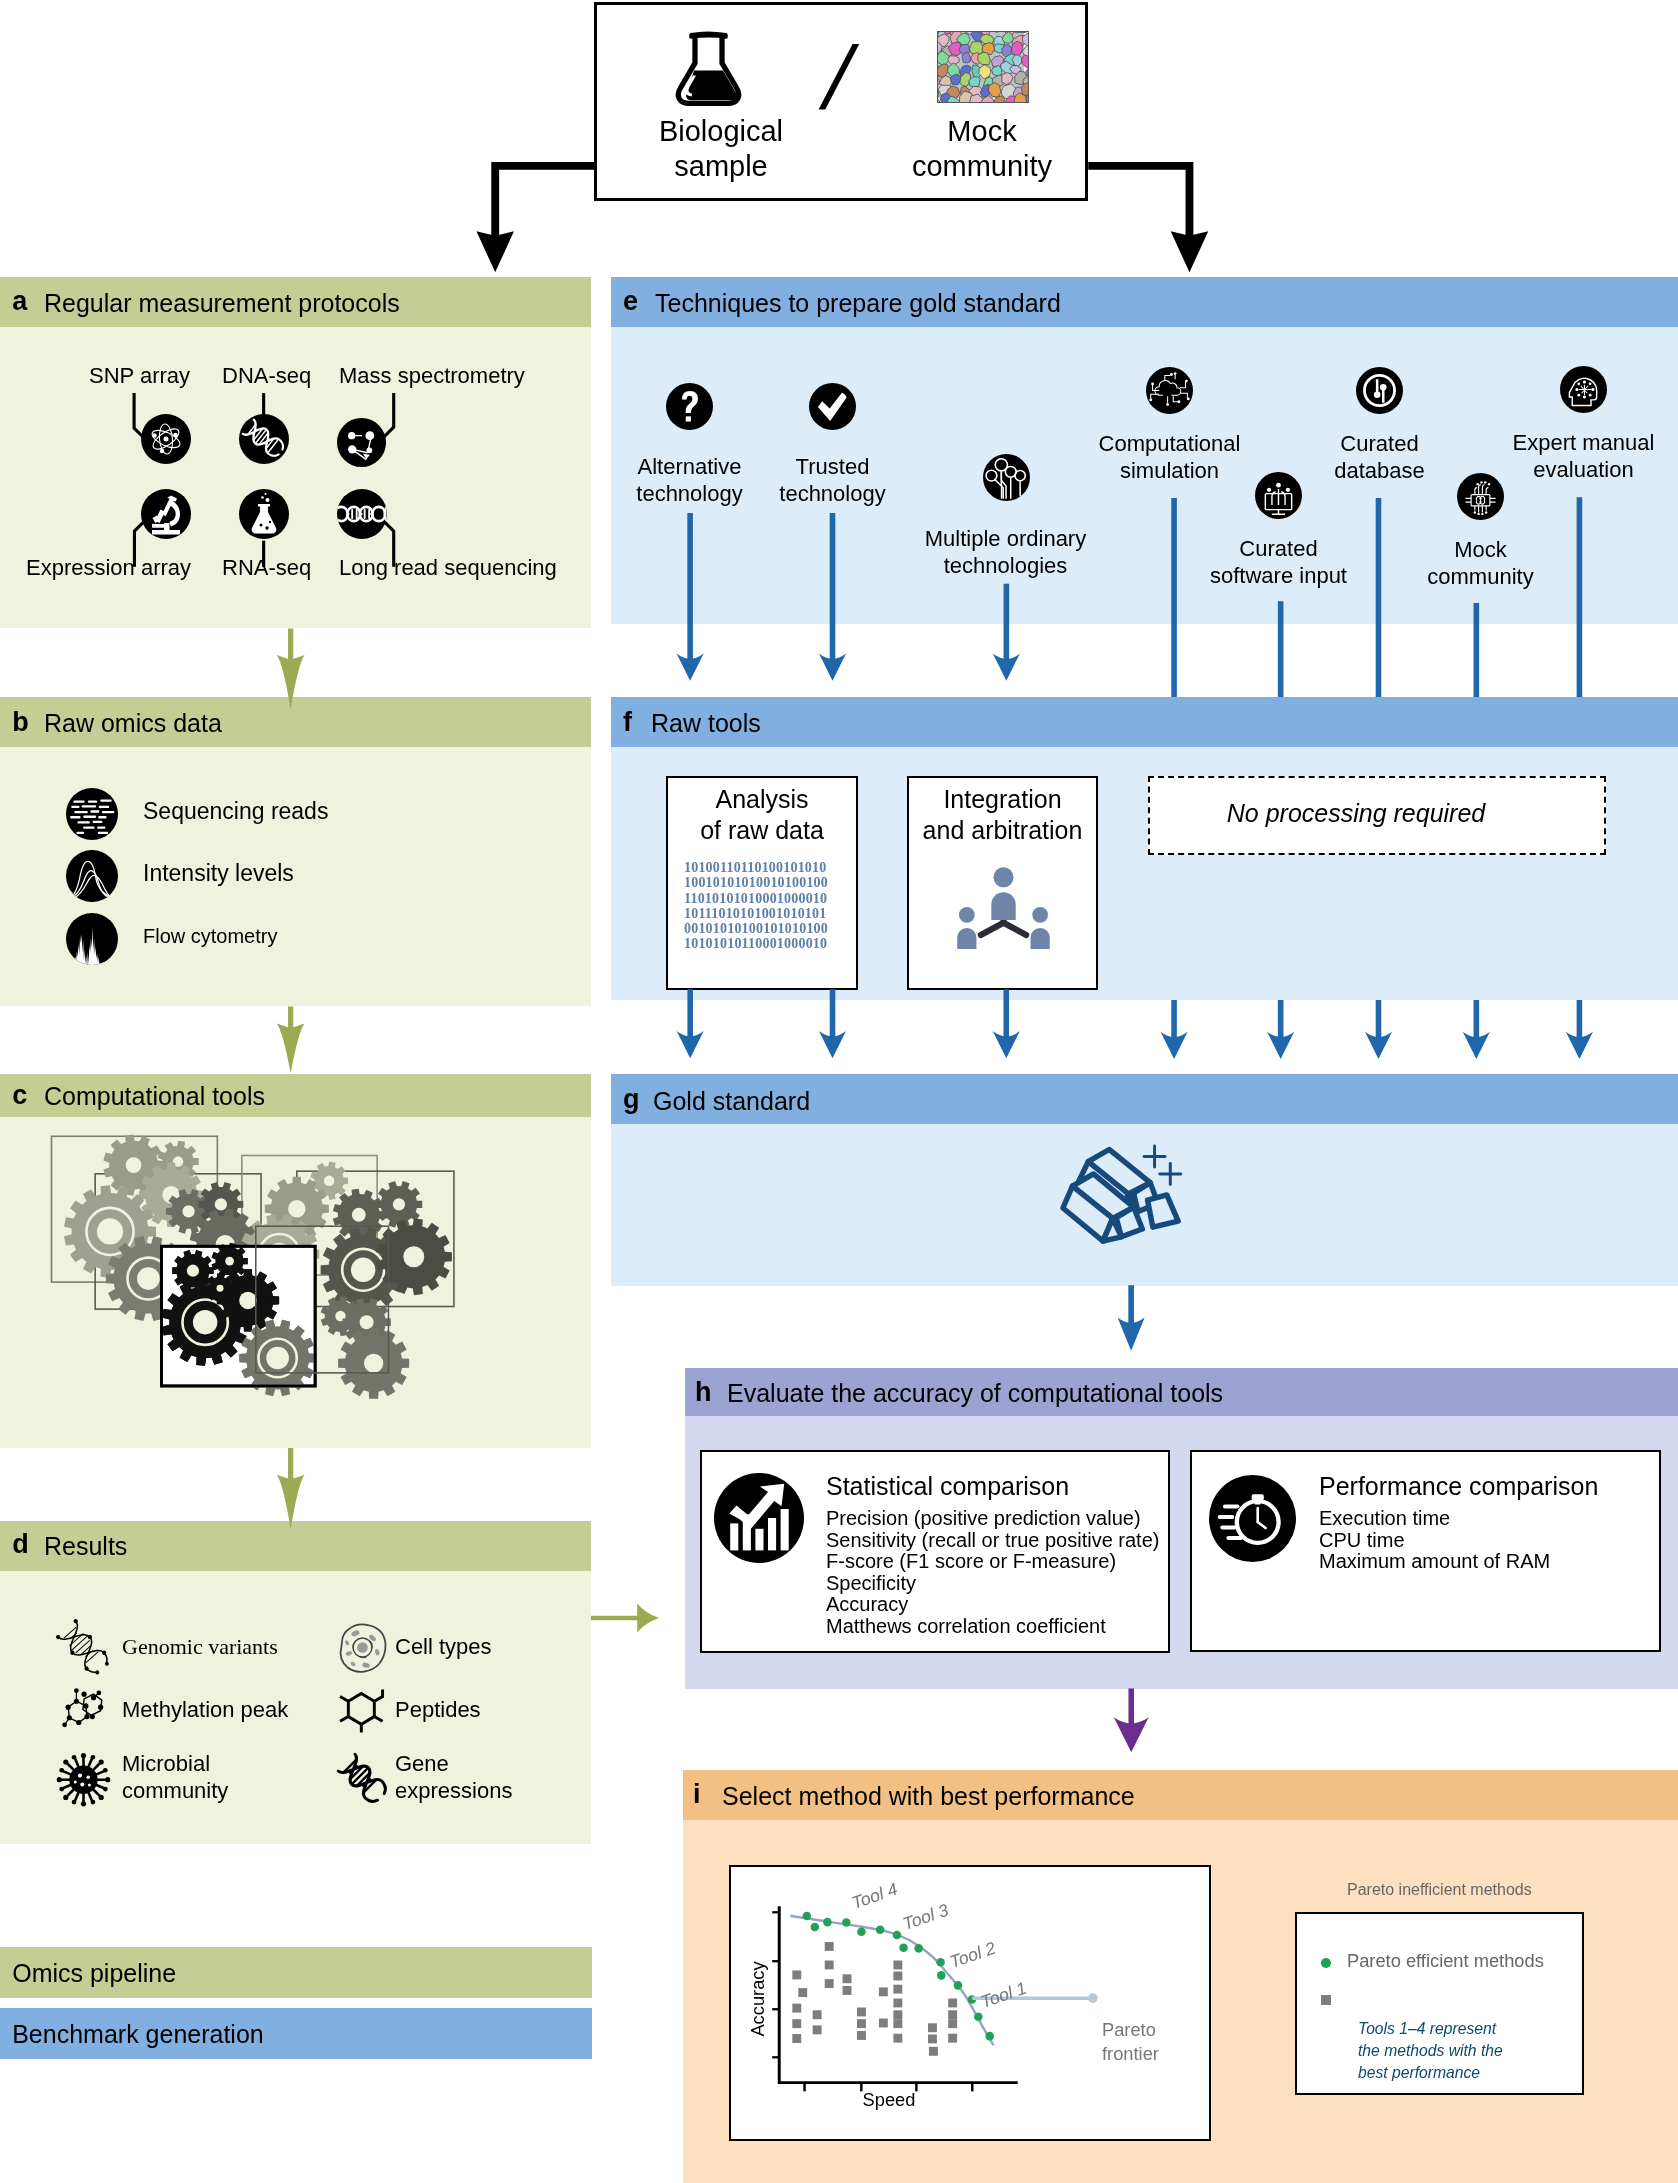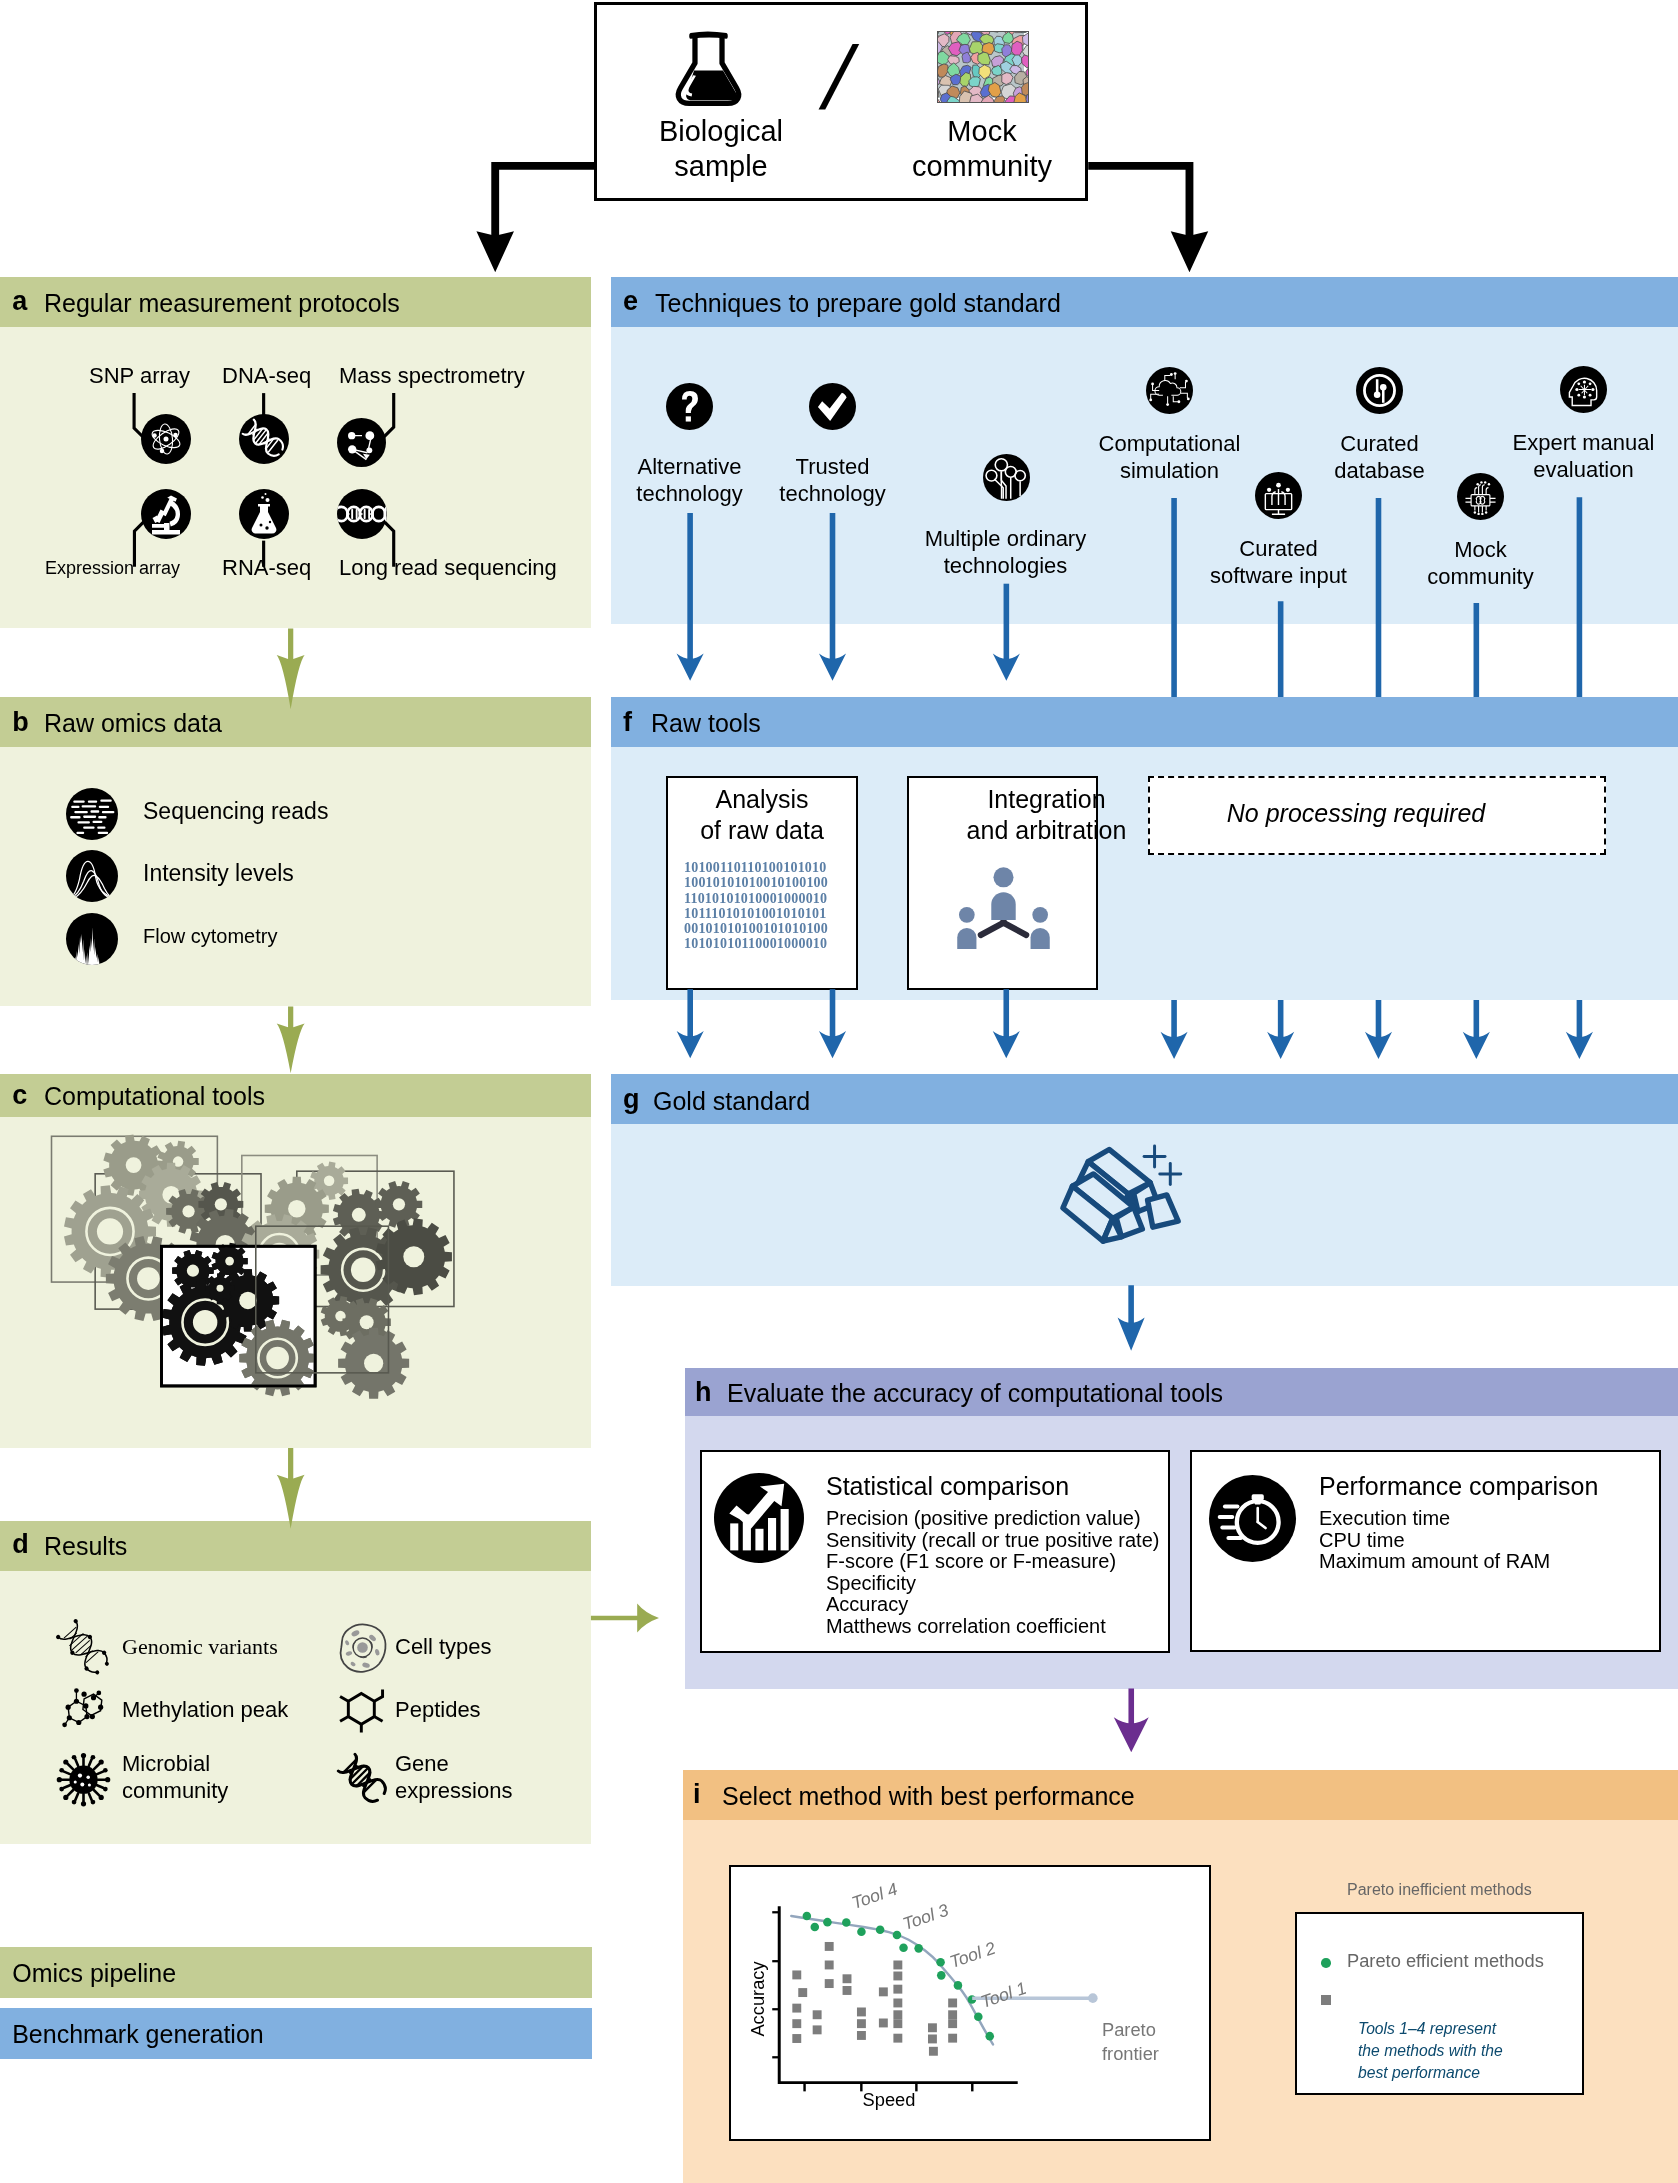--- a/index.html
+++ b/index.html
@@ -271,21 +271,21 @@
           <circle cx="23.5" cy="50" r="1.9"></circle>
           <circle cx="45" cy="50" r="1.9"></circle>
           <circle cx="49.5" cy="50" r="1.9"></circle>
           <circle cx="68" cy="50" r="1.9"></circle>
         </g>
       </g>
     </svg>
     <div class="abs" style="left:89px;top:363px;font-size:22px;line-height:26px;white-space:nowrap;">SNP array</div>
     <div class="abs" style="left:222px;top:363px;font-size:22px;line-height:26px;white-space:nowrap;">DNA-seq</div>
     <div class="abs" style="left:339px;top:363px;font-size:22px;line-height:26px;white-space:nowrap;">Mass spectrometry</div>
-    <div class="abs" style="left:45px;top:555px;font-size:18px;line-height:26px;white-space:nowrap;">Expression array</div>
+    <div class="abs" style="left:26px;top:555px;font-size:22px;line-height:26px;white-space:nowrap;">Expression array</div>
     <div class="abs" style="left:222px;top:555px;font-size:22px;line-height:26px;white-space:nowrap;">RNA-seq</div>
     <div class="abs" style="left:339px;top:555px;font-size:22px;line-height:26px;white-space:nowrap;">Long read sequencing</div>
   </div>
 
 <div class="abs" style="left:0;top:747px;width:591px;height:259px;background:#eff2dd;"></div>
 <div class="abs" style="left:0;top:697px;width:591px;height:50px;background:#c3cd94;"></div>
 <div class="abs" style="left:12.2px;top:707px;font-weight:bold;font-size:27px;line-height:30px;">b</div>
 <div class="abs" style="left:44px;top:708px;font-size:25px;line-height:30px;white-space:nowrap;">Raw omics data</div>
 <div id="panel-b-items">
     <svg class="abs" style="left:66px;top:788px;width:52px;height:52px;overflow:hidden;" viewBox="0 0 100 100">
@@ -858,21 +858,21 @@
     </div>
     <div class="abs" style="left:684px;top:860px;font-family:Liberation Serif, serif;font-size:14px;font-weight:bold;line-height:15.3px;color:#5b7fa6;letter-spacing:0.2px;">
       <div>10100110110100101010</div>
       <div>10010101010010100100</div>
       <div>11010101010001000010</div>
       <div>10111010101001010101</div>
       <div>00101010100101010100</div>
       <div>10101010110001000010</div>
     </div>
     <div class="abs" style="left:907px;top:776px;width:191px;height:214px;background:#fff;border:2.6px solid #000;box-sizing:border-box;"></div>
-    <div class="abs" style="left:907px;top:784px;width:191px;text-align:center;font-size:25px;line-height:31px;padding-left:44px;">
+    <div class="abs" style="left:907px;top:784px;width:191px;text-align:center;font-size:25px;line-height:31px;">
       <div>Integration</div>
       <div>and arbitration</div>
     </div>
     <svg class="abs" style="left:952px;top:865px;width:103px;height:91px;" viewBox="0 0 118 104">
       <g stroke="#2b2b3a" stroke-width="7" fill="none" stroke-linecap="round">
         <path d="M59 46 V66"></path>
         <path d="M59 66 L33 80"></path>
         <path d="M59 66 L85 80"></path>
       </g>
       <g fill="#6e85a8">

